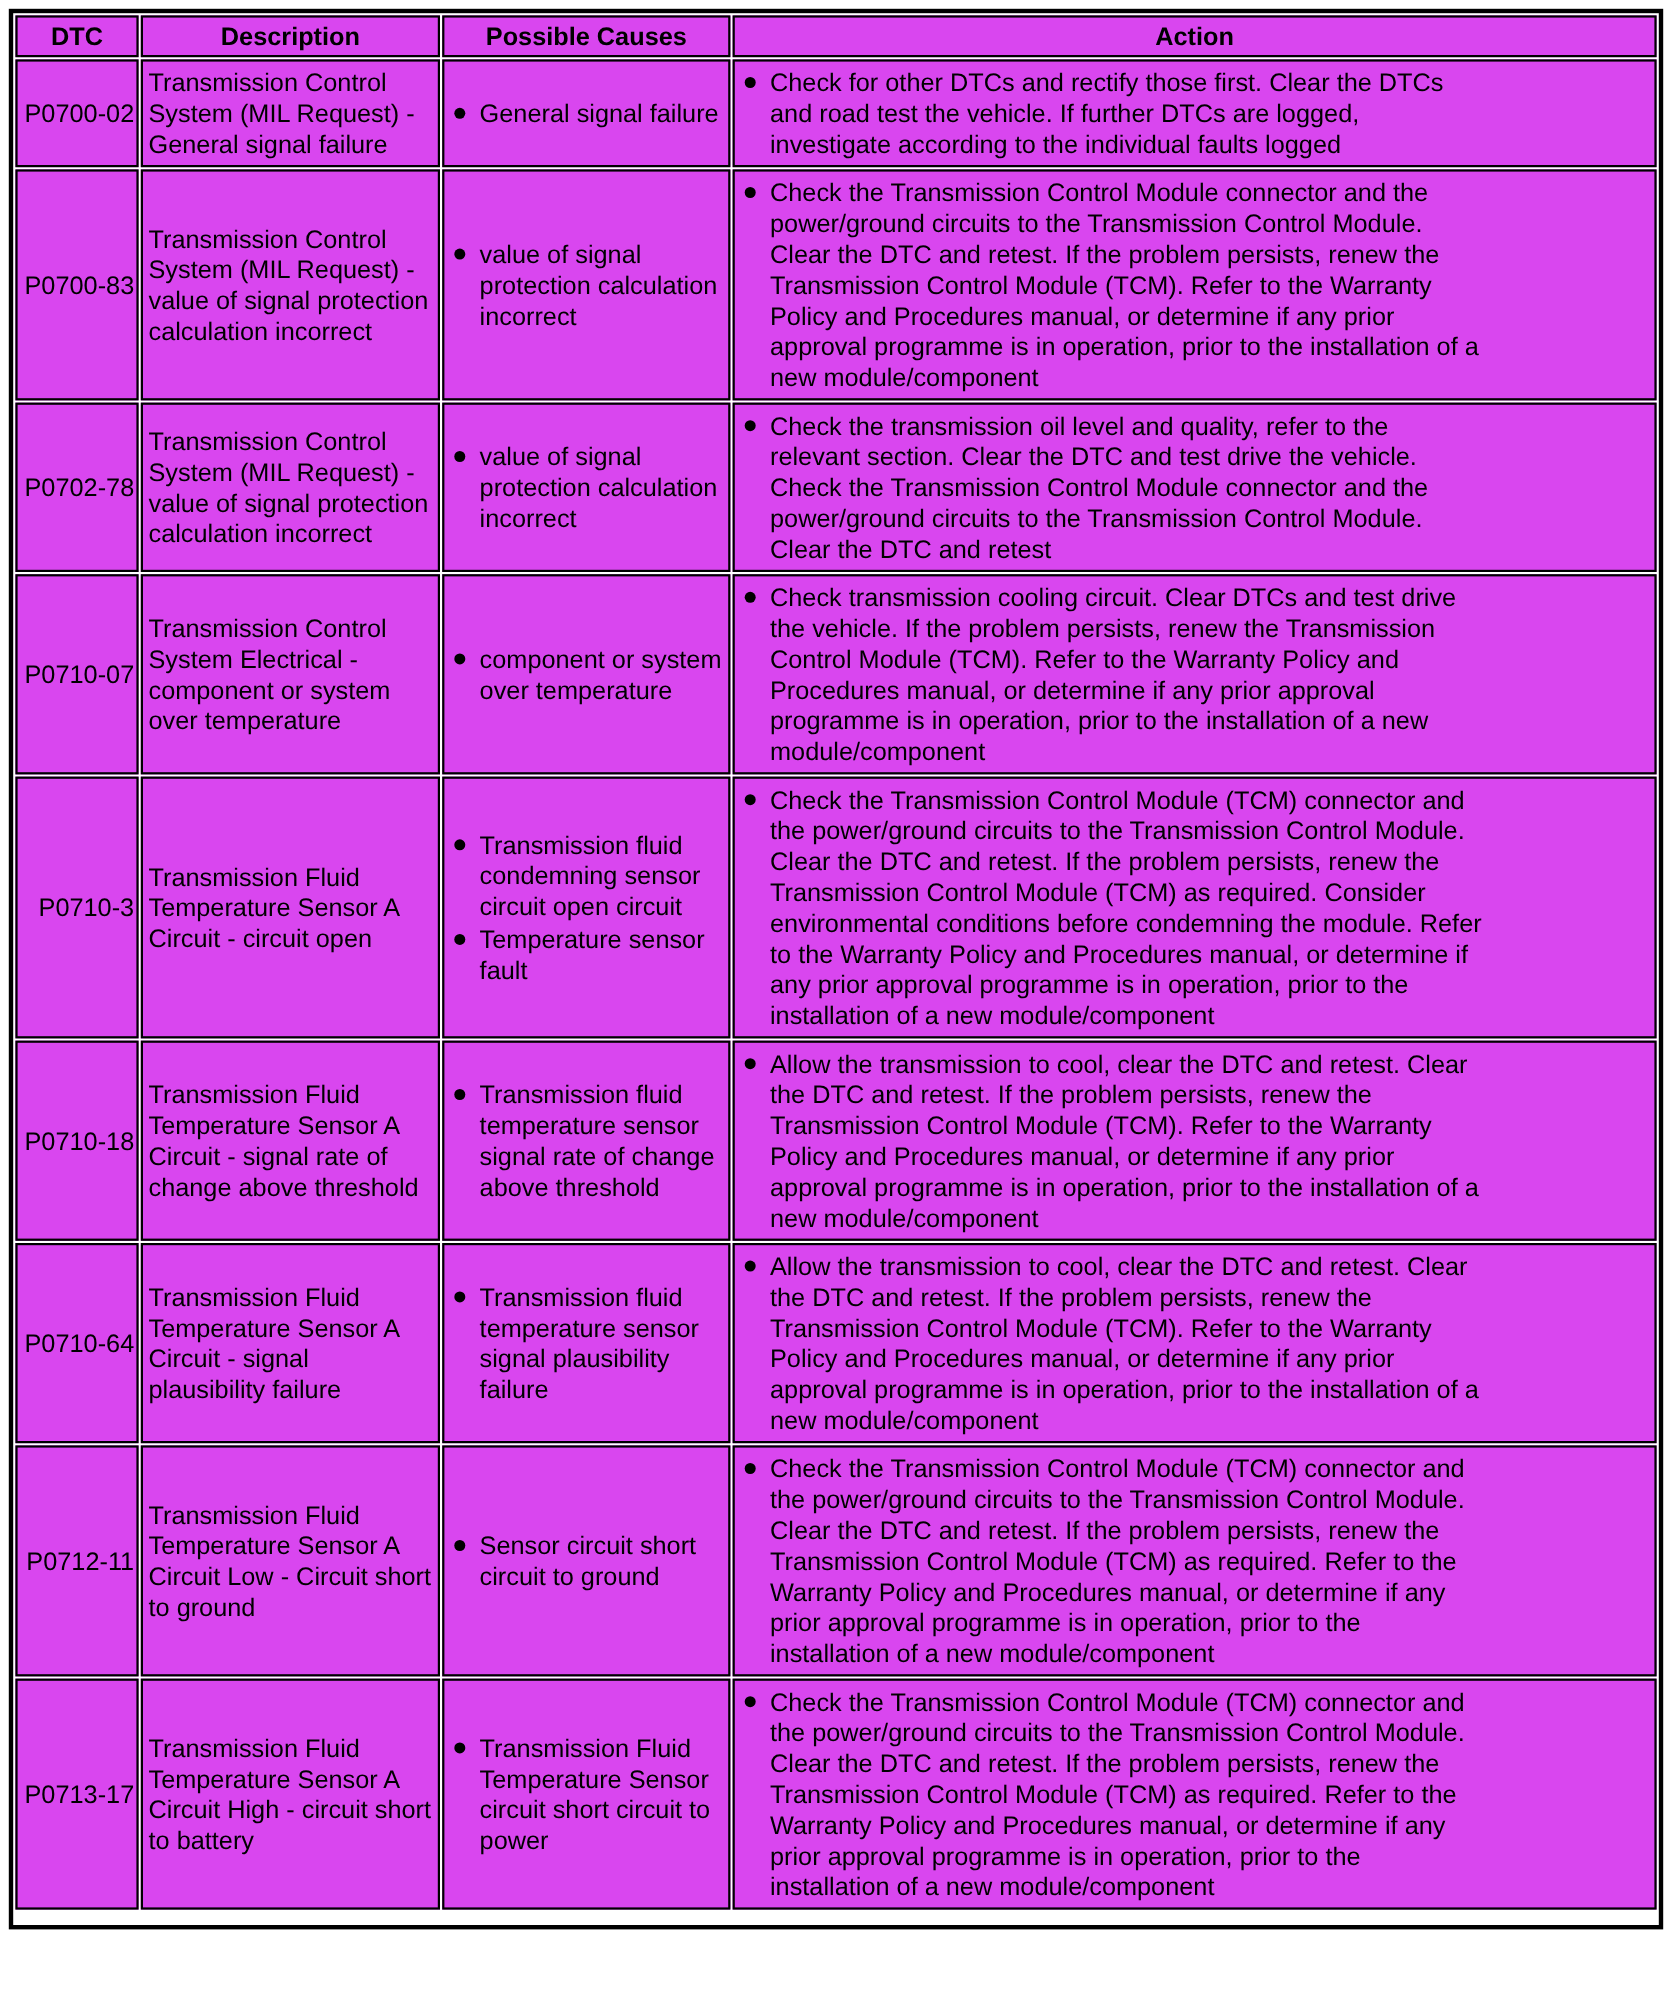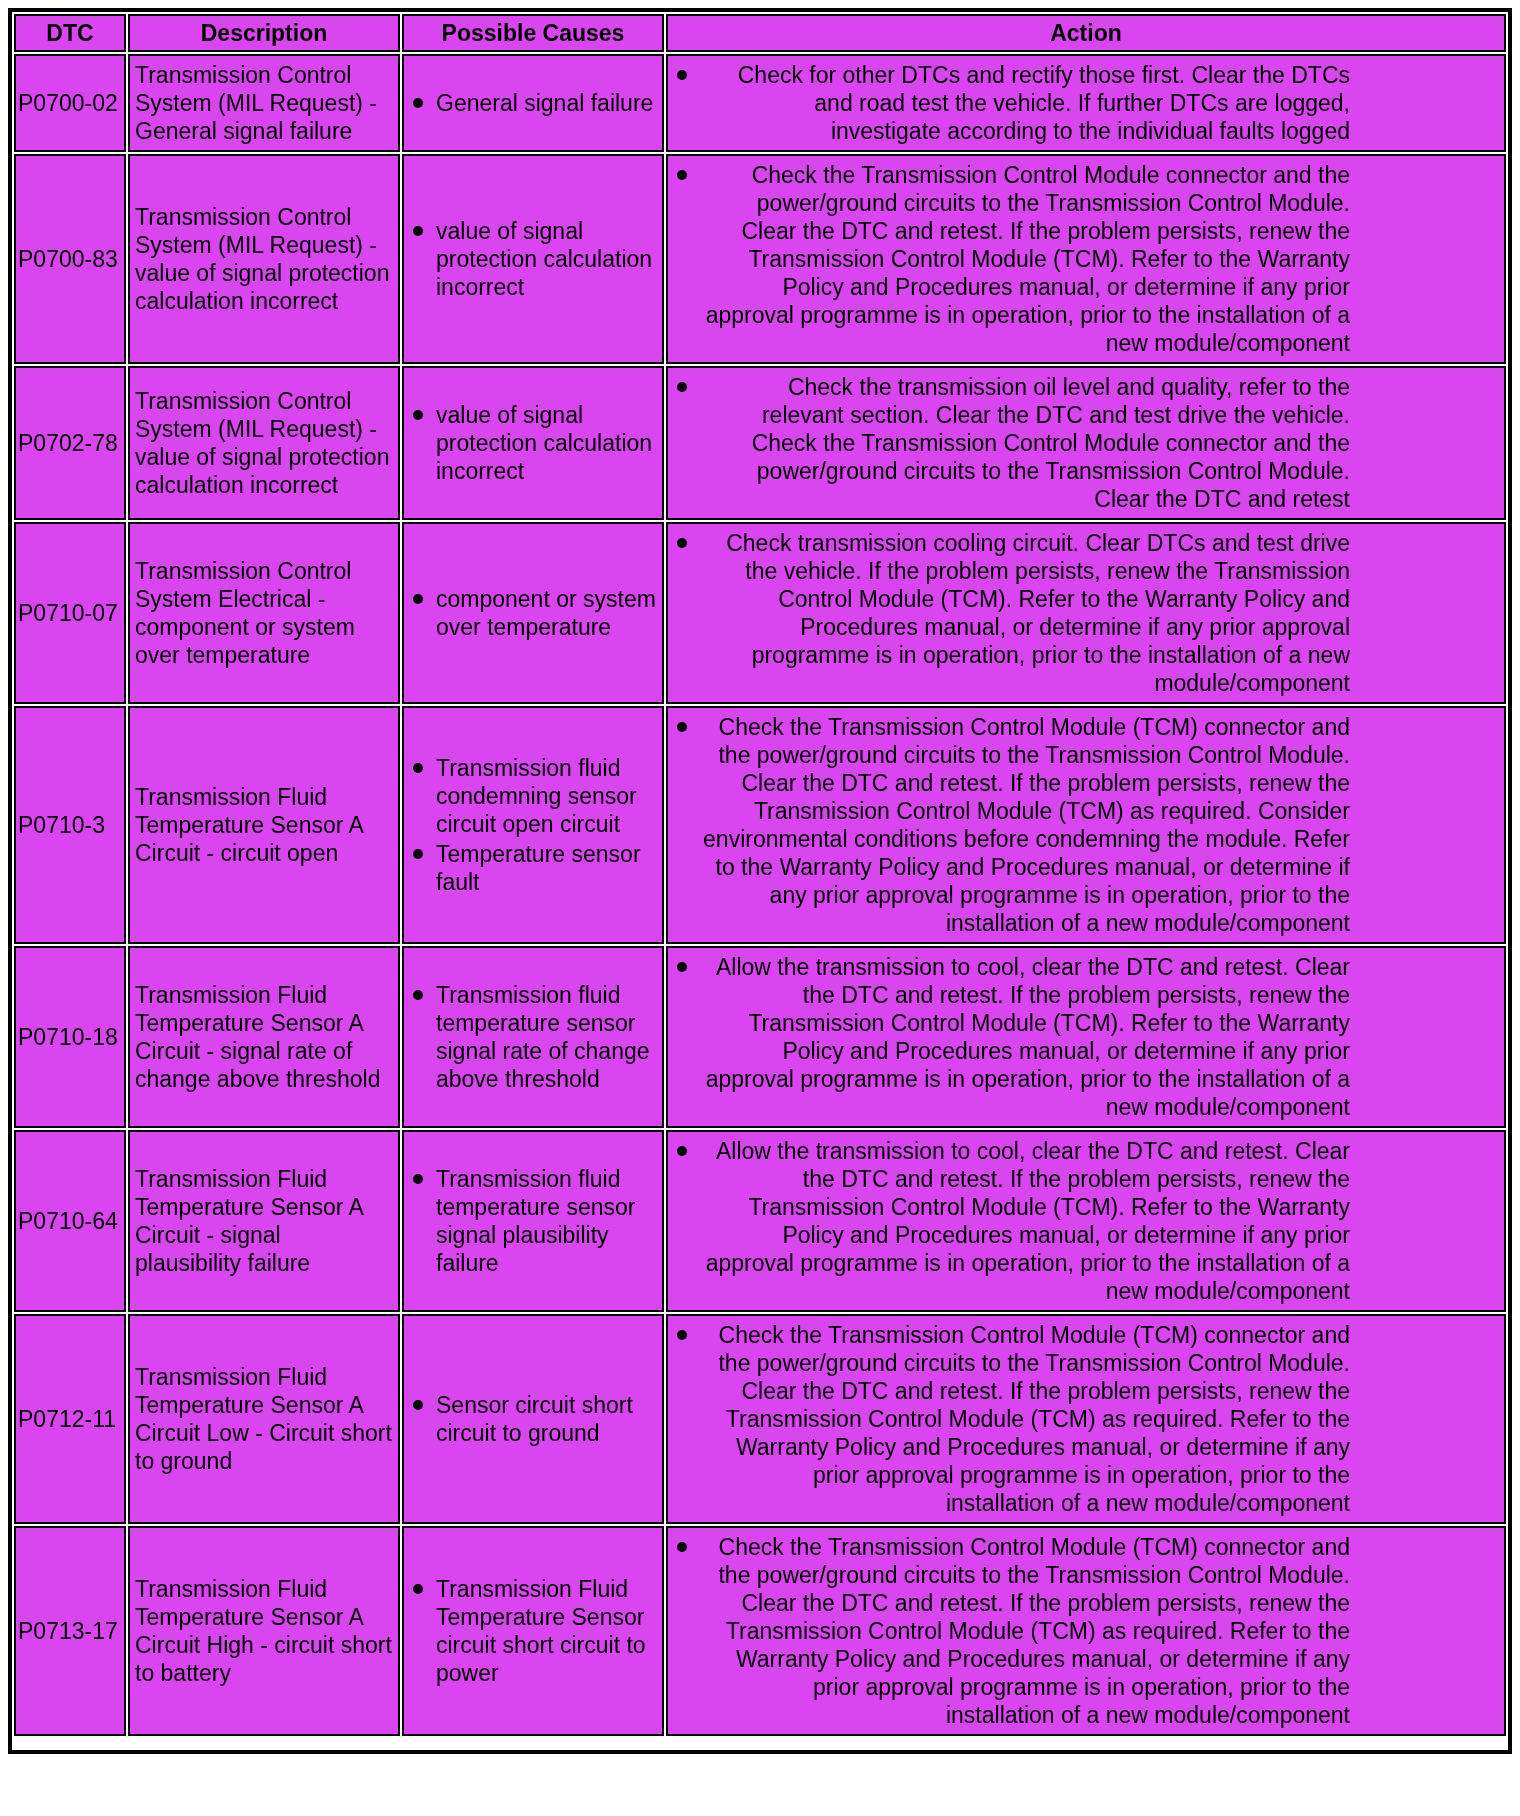--- a/index.html
+++ b/index.html
@@ -45,23 +45,23 @@
     height: 38px;
     line-height: 28px;
   }
   td {
     vertical-align: middle;
     padding: 5px;
     line-height: 28px;
     text-align: left;
     margin-top: 24px;
   }
-  td.col-dtc  { padding: 4px 2px; }
+  td.col-dtc  { padding: 4px 2px; text-align: right; }
   td.col-desc { padding: 5px; }
-  td.col-action { vertical-align: top; text-align: right; }
+  td.col-action { vertical-align: top; }
 
   ul.bullets {
     margin: 0;
     padding: 0;
     list-style: none;
   }
   ul.bullets li {
     position: relative;
     padding-left: 27px;
   }

